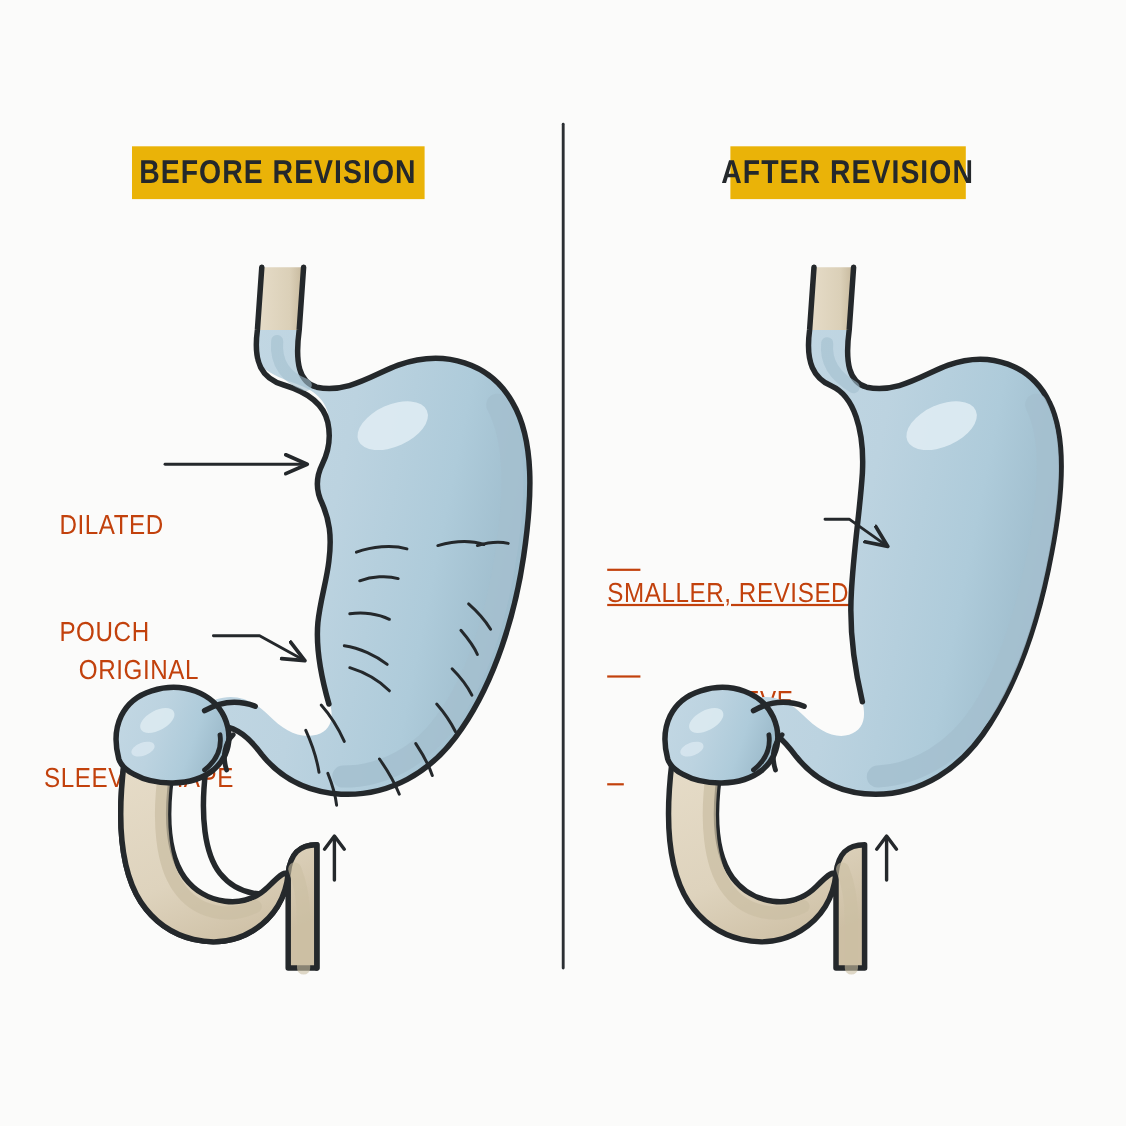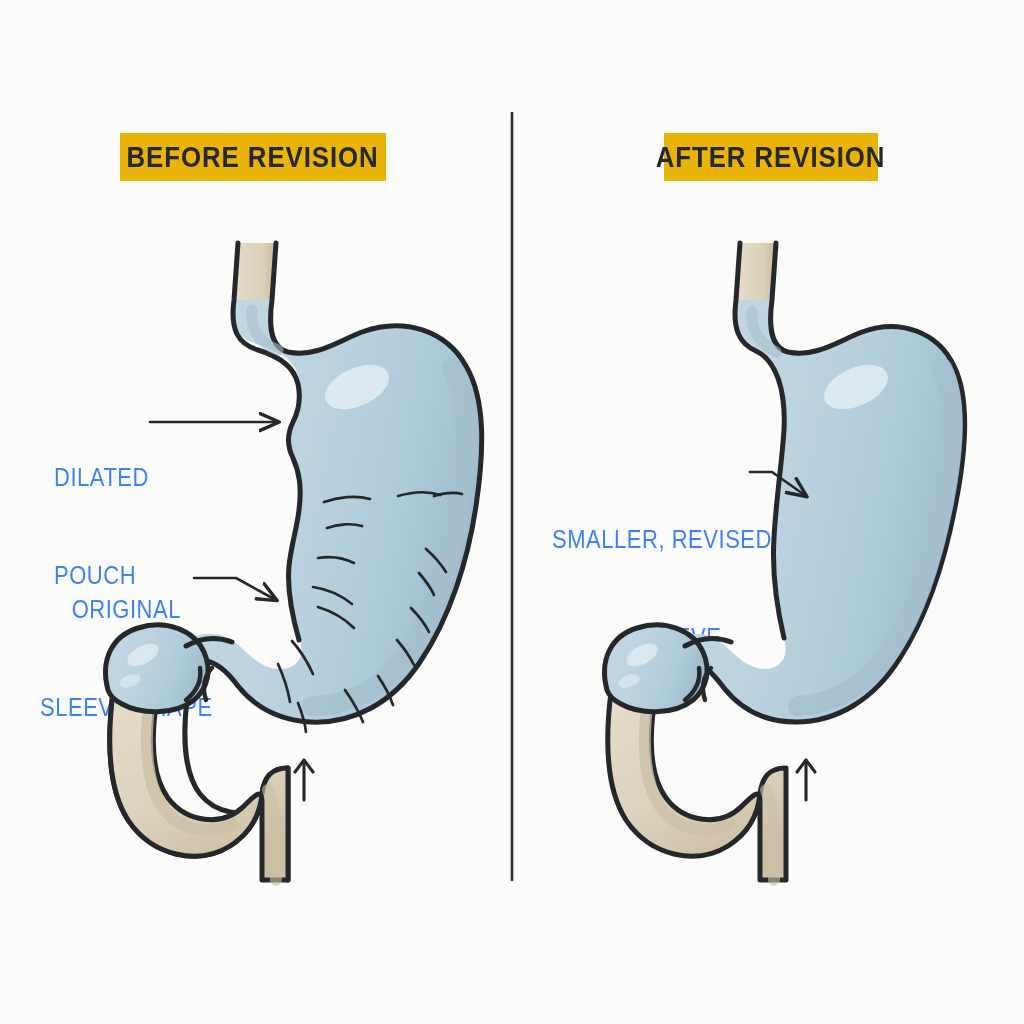--- a/index.html
+++ b/index.html
@@ -44,27 +44,27 @@
   }
   #badge-before { left: 120px; top: 133px; width: 266px; }
   #badge-after  { left: 648px; top: 133px; width: 214px; margin-left: 16px; }
 
   .annotation {
     position: absolute;
     font-family: "Liberation Sans Narrow", "Liberation Sans", sans-serif;
     font-size: 25px;
     font-weight: 400;
     letter-spacing: 0.6px;
-    color: #3b82f6;
+    color: #c2410c;
     line-height: 1.30;
     white-space: pre;
   }
   #anno-dilated-pouch { left: 54px;  top: 396px; text-align: left; }
   #anno-original-sleeve { left: 40px; top: 528px; text-align: center; }
-  #anno-smaller-sleeve { left: 552px; top: 458px; text-align: left; }
+  #anno-smaller-sleeve { left: 552px; top: 458px; text-align: left; text-decoration: underline; }
   .anno-line { display: block; transform: scaleX(0.88); transform-origin: left center; }
   .anno-line.center { transform-origin: center center; text-align: center; }
 </style>
 </head>
 <body>
 
 <div id="page">
 
   <div class="panel-badge" id="badge-before">
     <span class="panel-badge-text">BEFORE REVISION</span>

